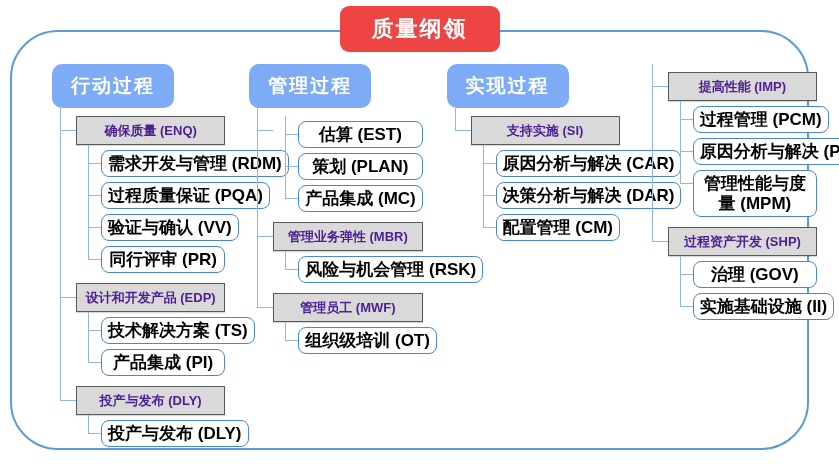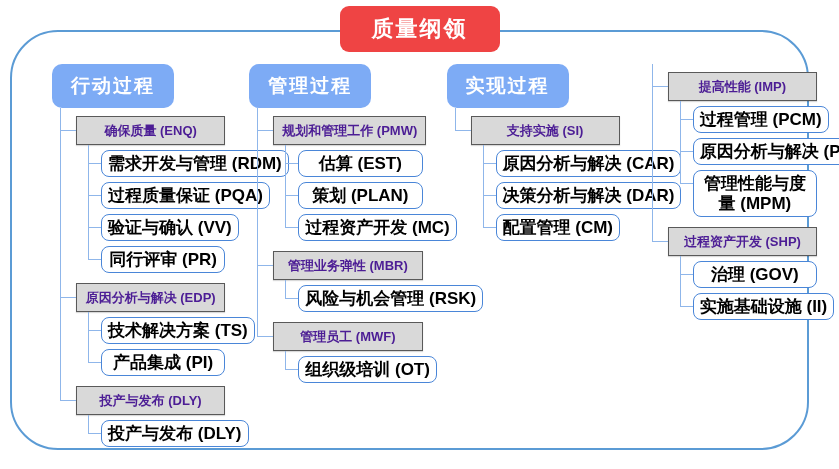--- a/index.html
+++ b/index.html
@@ -89,21 +89,21 @@
             </div>
           <div class="child">
               <div class="white-box">验证与确认 (VV)</div>
             </div>
           <div class="child">
               <div class="white-box">同行评审 (PR)</div>
             </div>
         </div>
       </div>
       <div class="group">
-        <div class="gray-box">原因分析与解决 (EDP)</div>
+        <div class="gray-box">设计和开发产品 (EDP)</div>
         <div class="children">
           <div class="child">
               <div class="white-box">技术解决方案 (TS)</div>
             </div>
           <div class="child">
               <div class="white-box">产品集成 (PI)</div>
             </div>
         </div>
       </div>
       <div class="group">
@@ -114,30 +114,29 @@
             </div>
         </div>
       </div>
     </div>
   </div>
 
   <div class="column">
     <div class="col-header">管理过程</div>
     <div class="groups">
       <div class="group">
-        <div class="gray-box">规划和管理工作 (PMW)</div>
         <div class="children">
           <div class="child">
               <div class="white-box">估算 (EST)</div>
             </div>
           <div class="child">
               <div class="white-box">策划 (PLAN)</div>
             </div>
           <div class="child">
-              <div class="white-box">过程资产开发 (MC)</div>
+              <div class="white-box">产品集成 (MC)</div>
             </div>
         </div>
       </div>
       <div class="group">
         <div class="gray-box">管理业务弹性 (MBR)</div>
         <div class="children">
           <div class="child">
               <div class="white-box">风险与机会管理 (RSK)</div>
             </div>
         </div>

